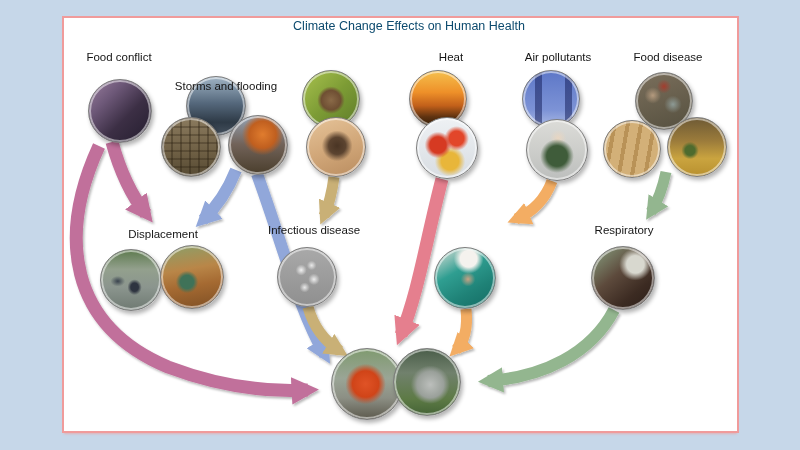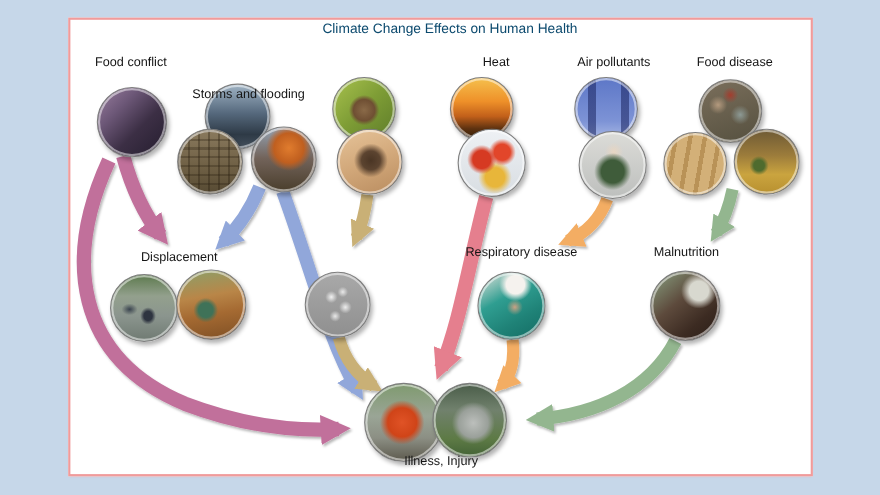--- a/index.html
+++ b/index.html
@@ -142,17 +142,16 @@
   <div class="ph p-ambulance" style="left:331px;top:348px;width:72px;height:72px;"></div>
   <div class="ph p-grave" style="left:393px;top:348px;width:68px;height:68px;"></div>
 
   <div class="lbl" style="left:69px;top:51px;width:100px;">Food conflict</div>
   <div class="lbl" style="left:166px;top:51px;width:120px;margin-top:29px;">Storms and flooding</div>
   <div class="lbl" style="left:421px;top:51px;width:60px;">Heat</div>
   <div class="lbl" style="left:508px;top:51px;width:100px;">Air pollutants</div>
   <div class="lbl" style="left:618px;top:51px;width:100px;">Food disease</div>
 
   <div class="lbl" style="left:113px;top:228px;width:100px;">Displacement</div>
-  <div class="lbl" style="left:409px;top:224px;width:130px;">Respiratory disease</div>
-  <div class="lbl" style="left:574px;top:224px;width:100px;">Malnutrition</div>
+  <div class="lbl" style="left:254px;top:224px;width:120px;">Infectious disease</div>
+  <div class="lbl" style="left:574px;top:224px;width:100px;">Respiratory</div>
 
-  <div class="lbl" style="left:341px;top:414px;width:120px;">Illness, Injury</div>
 </div>
 
 </body></html>

